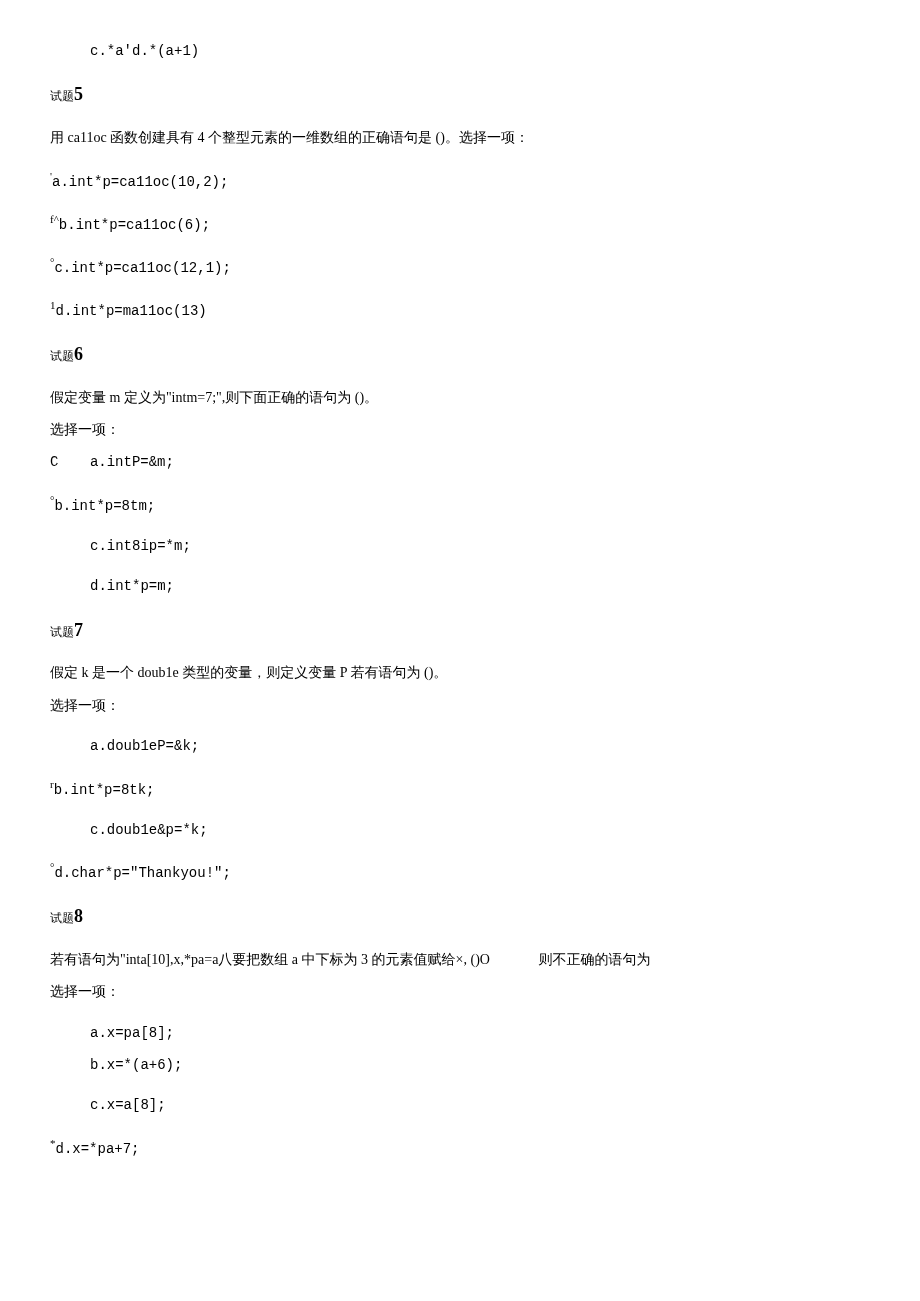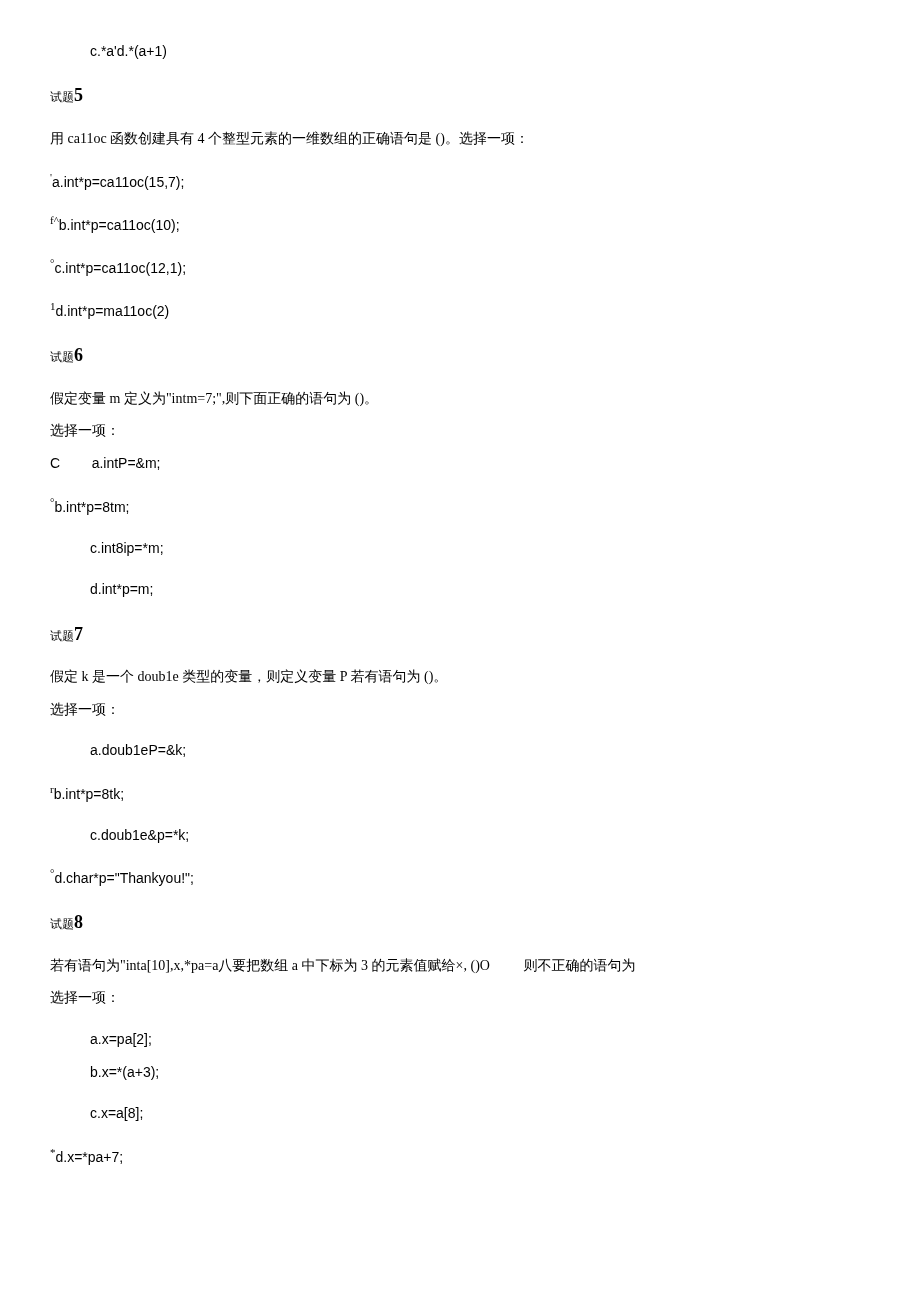--- a/index.html
+++ b/index.html
@@ -32,31 +32,31 @@
     .question-header .big {
       font-size: 18px;
       font-weight: bold;
       font-family: "Times New Roman", serif;
     }
     .prefix {
       font-size: 11px;
       vertical-align: super;
     }
     .arial {
-      font-family: Liberation Sans, sans-serif;
+      font-family: Liberation Mono, monospace;
     }
     .c-marker {
       display: inline-block;
       vertical-align: top;
     }
     .inline-block {
       display: inline-block;
     }
     .q8-right {
-      margin-left: 30px;
+      margin-left: 45px;
     }
     .tight {
       margin-bottom: 10px;
     }
   </style>
 </head>
 <body>
 
 <div class="line indent">
   <span class="arial">c.*a'd.*(a+1)</span>
@@ -64,33 +64,33 @@
 
 <div class="question-header">
   <span class="small">试题</span><span class="big">5</span>
 </div>
 
 <div class="line">
   <span>用 ca11oc 函数创建具有 4 个整型元素的一维数组的正确语句是 ()。选择一项：</span>
 </div>
 
 <div class="line">
-  <span class="prefix">'</span><span class="arial">a.int*p=ca11oc(15,7);</span>
+  <span class="prefix">'</span><span class="arial">a.int*p=ca11oc(10,2);</span>
 </div>
 
 <div class="line">
-  <span class="prefix">f^</span><span class="arial">b.int*p=ca11oc(10);</span>
+  <span class="prefix">f^</span><span class="arial">b.int*p=ca11oc(6);</span>
 </div>
 
 <div class="line">
   <span class="prefix">°</span><span class="arial">c.int*p=ca11oc(12,1);</span>
 </div>
 
 <div class="line">
-  <span class="prefix">1</span><span class="arial">d.int*p=ma11oc(2)</span>
+  <span class="prefix">1</span><span class="arial">d.int*p=ma11oc(13)</span>
 </div>
 
 <div class="question-header">
   <span class="small">试题</span><span class="big">6</span>
 </div>
 
 <div class="tight">
   <span>假定变量 m 定义为"intm=7;",则下面正确的语句为 ()。</span>
 </div>
 <div class="tight">
@@ -149,25 +149,25 @@
 
 <div class="tight">
   <span>若有语句为"inta[10],x,*pa=a八要把数组 a 中下标为 3 的元素值赋给×, ()O</span>
   <span class="q8-right">则不正确的语句为</span>
 </div>
 <div class="line">
   <span>选择一项：</span>
 </div>
 
 <div class="tight indent">
-  <span class="arial">a.x=pa[2];</span>
+  <span class="arial">a.x=pa[8];</span>
 </div>
 
 <div class="line indent">
-  <span class="arial">b.x=*(a+3);</span>
+  <span class="arial">b.x=*(a+6);</span>
 </div>
 
 <div class="line indent">
   <span class="arial">c.x=a[8];</span>
 </div>
 
 <div class="line">
   <span class="prefix">*</span><span class="arial">d.x=*pa+7;</span>
 </div>
 

